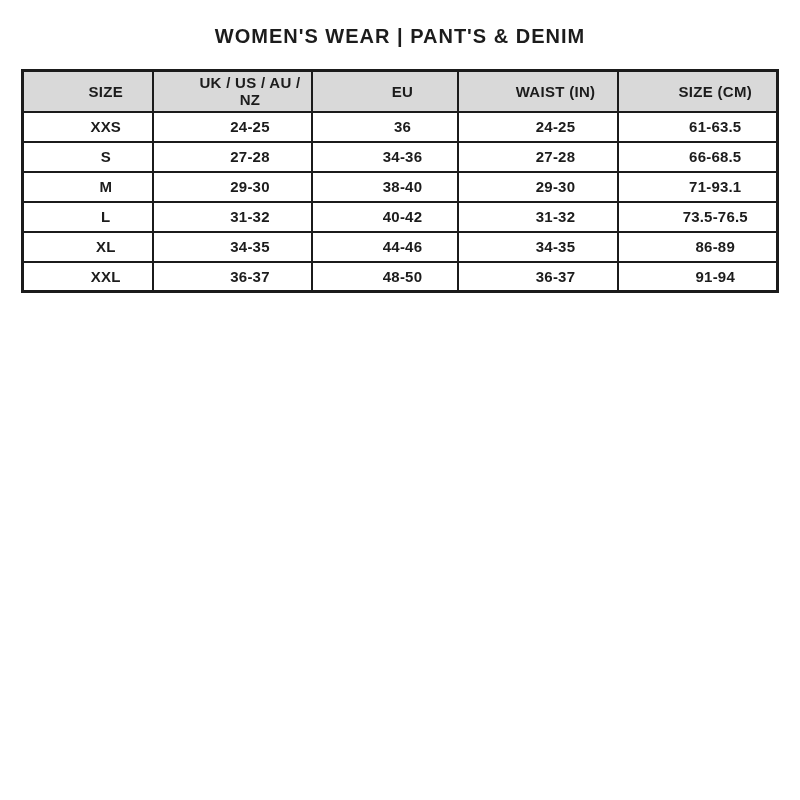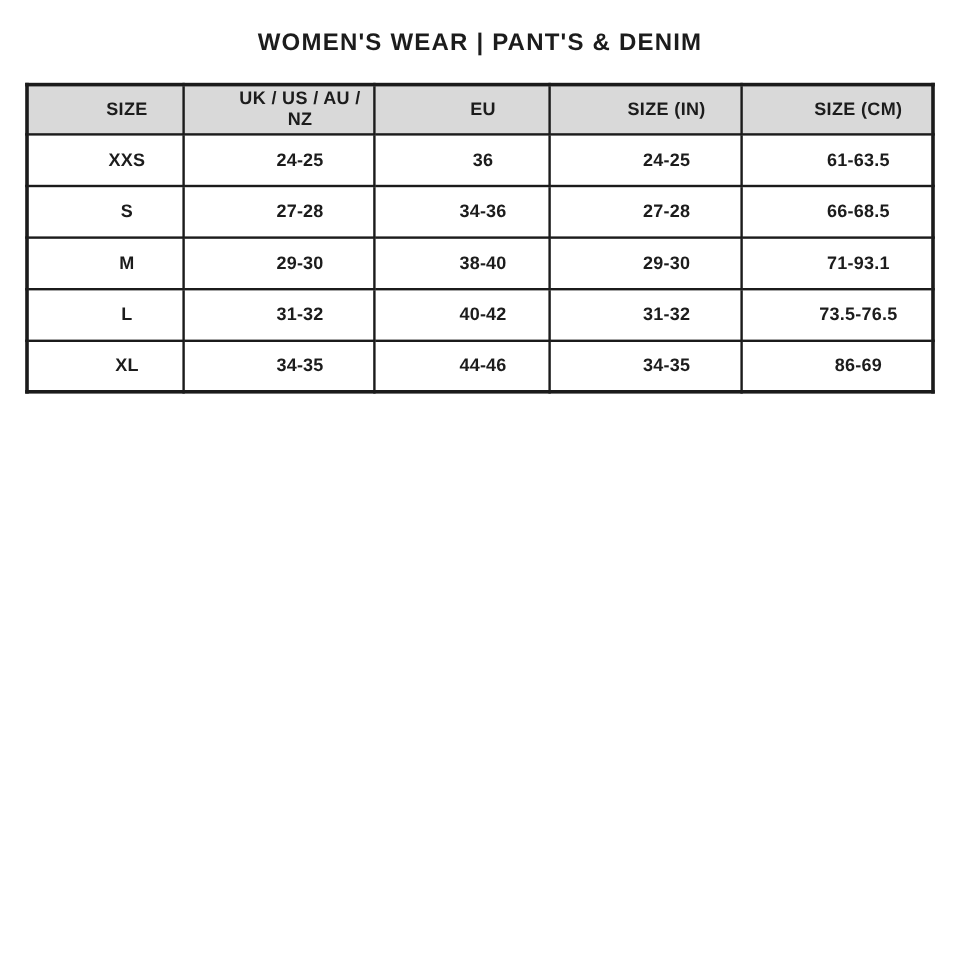--- a/index.html
+++ b/index.html
@@ -43,21 +43,21 @@
     padding-left: 36px;
   }
   table.size-chart th {
     background: var(--header-bg);
     height: 41px;
     font-size: 15px;
     letter-spacing: 0.3px;
   }
   table.size-chart td {
     background: #ffffff;
-    height: 43px;
+    height: 30px;
     font-size: 15px;
     font-weight: 600;
     letter-spacing: 0.2px;
   }
   col.c0 { width: 130px; }
   col.c1 { width: 159px; }
   col.c2 { width: 146px; }
   col.c3 { width: 160px; }
   col.c4 { width: 160px; }
 </style>
@@ -72,21 +72,21 @@
       <col class="c1">
       <col class="c2">
       <col class="c3">
       <col class="c4">
   </colgroup>
   <thead>
     <tr>
         <th>SIZE</th>
         <th>UK / US / AU / NZ</th>
         <th>EU</th>
-        <th>SIZE (IN)</th>
+        <th>WAIST (IN)</th>
         <th>SIZE (CM)</th>
       </tr>
   </thead>
   <tbody>
       <tr>
         <td>XXS</td>
         <td>24-25</td>
         <td>36</td>
         <td>24-25</td>
         <td>61-63.5</td>
@@ -110,16 +110,23 @@
         <td>31-32</td>
         <td>40-42</td>
         <td>31-32</td>
         <td>73.5-76.5</td>
       </tr>
       <tr>
         <td>XL</td>
         <td>34-35</td>
         <td>44-46</td>
         <td>34-35</td>
-        <td>86-69</td>
+        <td>86-89</td>
+      </tr>
+      <tr>
+        <td>XXL</td>
+        <td>36-37</td>
+        <td>48-50</td>
+        <td>36-37</td>
+        <td>91-94</td>
       </tr>
     </tbody>
 </table>
 
 </body></html>

